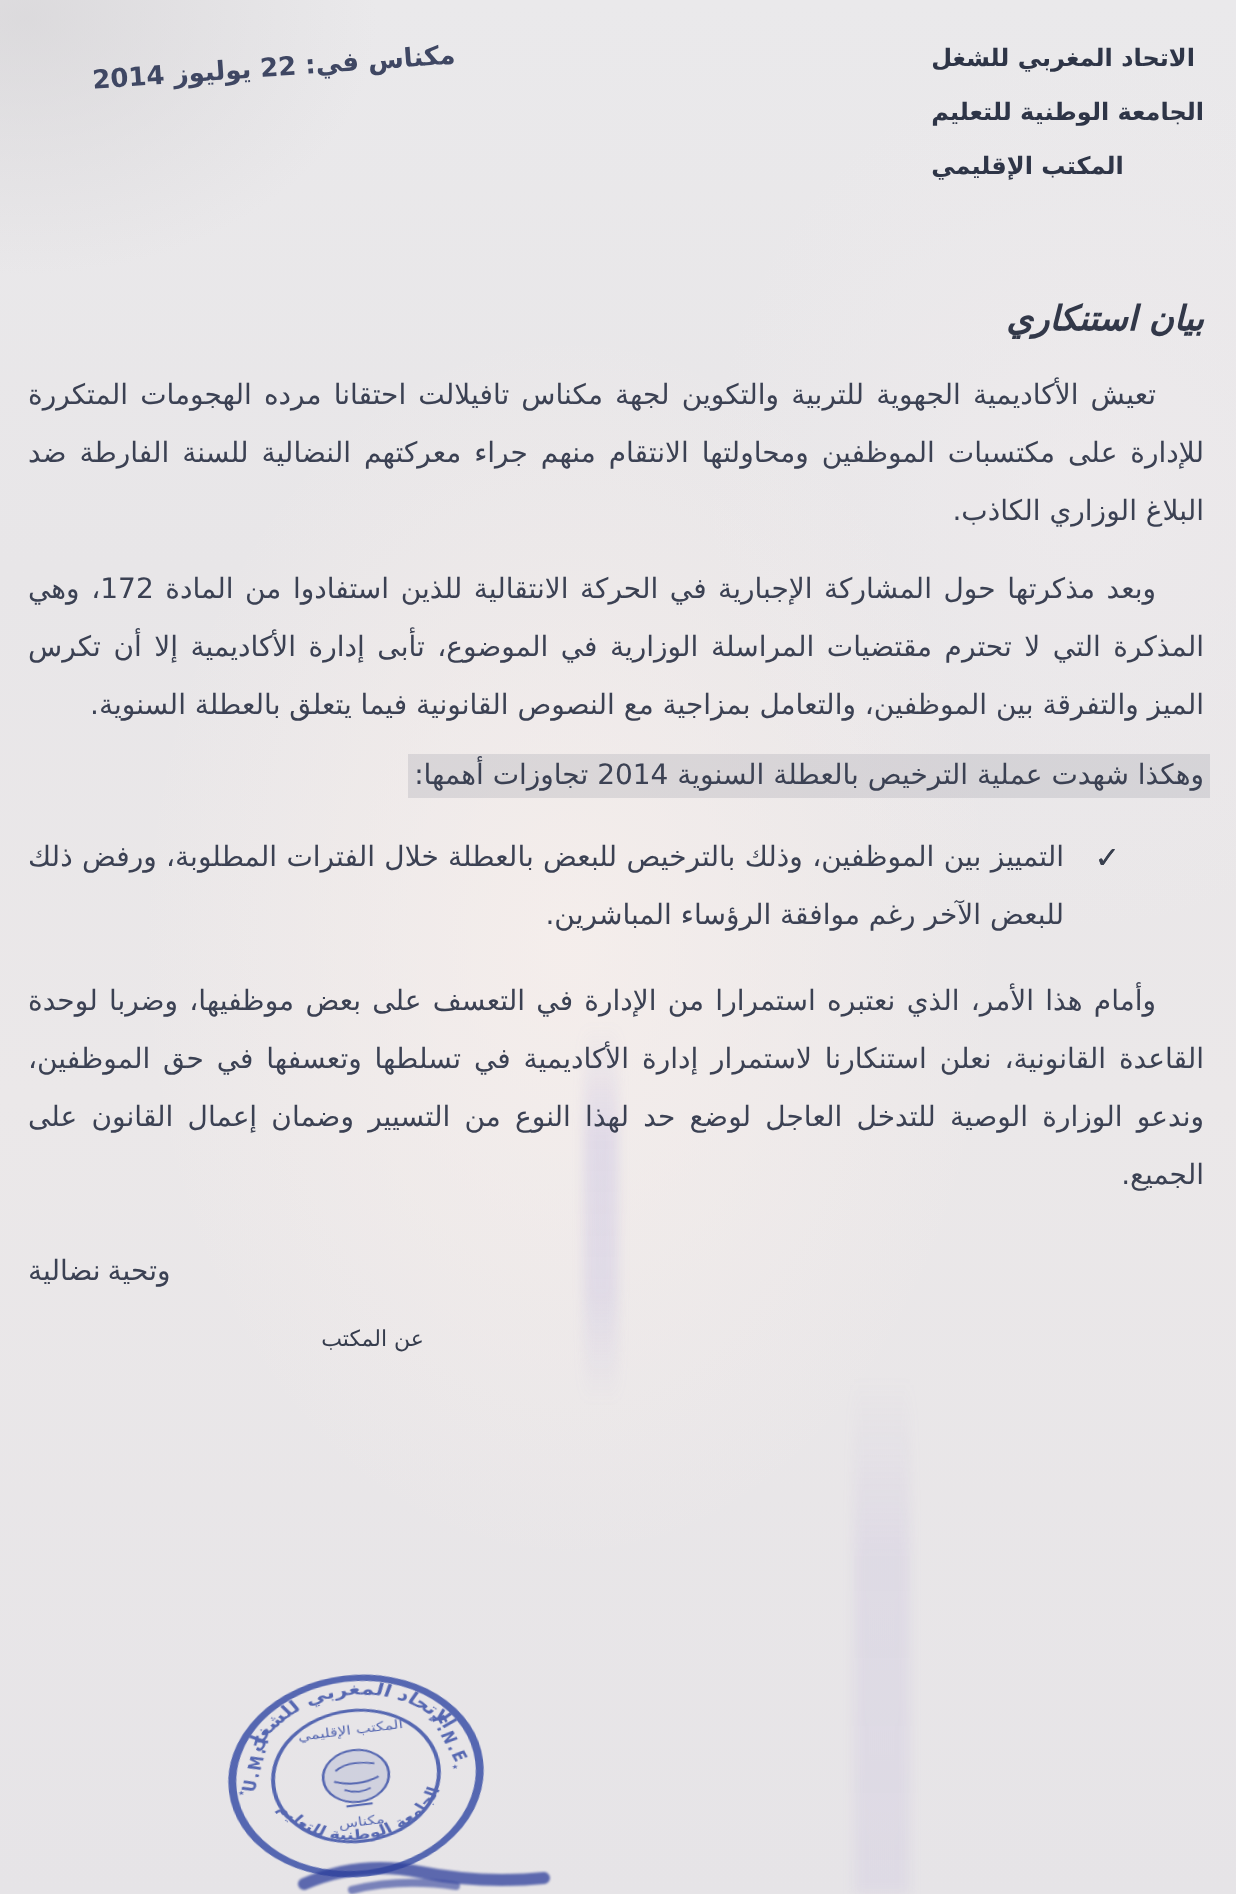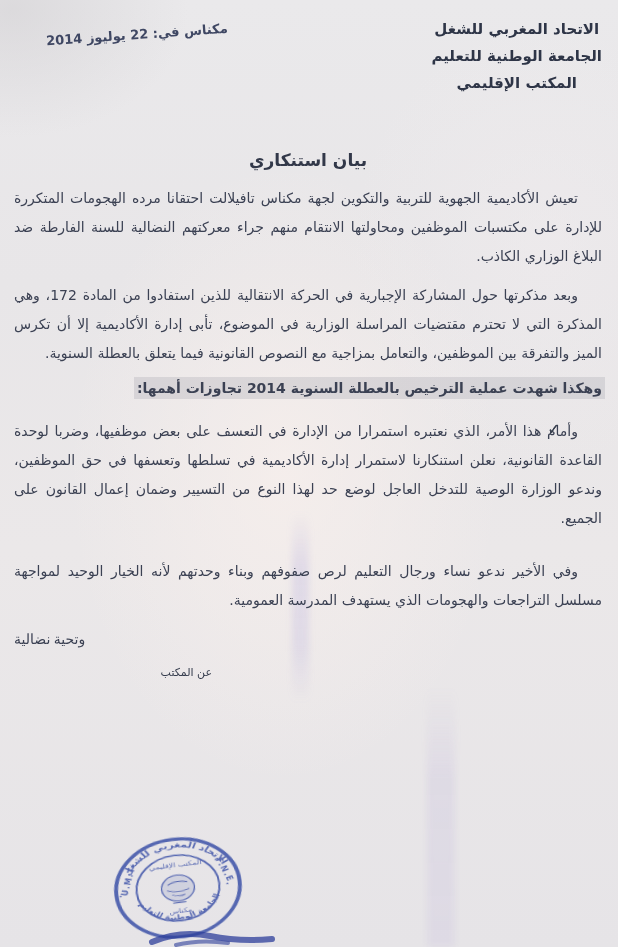--- a/index.html
+++ b/index.html
@@ -18,39 +18,39 @@
     color:#3b4153;
   }
   
   .streak{position:absolute;pointer-events:none;filter:blur(3px);}
   .streak.s1{left:292px;top:512px;width:17px;height:190px;
     background:linear-gradient(rgba(140,130,215,0), rgba(140,130,215,.17) 30%, rgba(140,130,215,.14) 70%, rgba(140,130,215,0));}
   .streak.s2{left:427px;top:688px;width:28px;height:259px;
     background:linear-gradient(rgba(158,140,212,0), rgba(158,140,212,.12) 35%, rgba(158,140,212,.10));}
 
   .org{
-    position:absolute;top:16px;right:16px;text-align:center;
-    font-weight:bold;font-size:15px;line-height:27px;color:#2e3547;
+    position:absolute;top:16px;right:16px;text-align:left;
+    font-weight:bold;font-size:12px;line-height:27px;color:#2e3547;
   }
   .date{
     position:absolute;top:27px;left:46px;
     transform:rotate(-4deg);
     font-weight:bold;font-size:13px;color:#3f4763;white-space:nowrap;
   }
   .content{position:absolute;top:0;right:0;left:0;padding:0 16px 0 14px;}
   .title{
-    margin:150px 0 14px 0;text-align:center;
-    font-size:17px;font-weight:bold;color:#323849;letter-spacing:.5px;
+    margin:150px 0 14px 0;
+    font-size:17px;font-weight:bold;color:#323849;letter-spacing:.5px;font-style:italic;
   }
   .content p{
     margin:0 0 10px 0;font-size:14px;line-height:29px;
     text-align:justify;color:#3b4153;
   }
   .indent{text-indent:24px;}
-  .hl-wrap{margin:6px 0 12px 0 !important;text-align:left;font-weight:bold;}
+  .hl-wrap{margin:6px 0 12px 0 !important;text-align:left;}
   .hl{background:rgba(164,164,174,.30);box-shadow:0 0 0 3px rgba(164,164,174,.30);}
   ul.viol{list-style:none;margin:0 40px 14px 0;padding:0;}
   ul.viol li{
     position:relative;padding-right:30px;margin:0 0 3px 0;
     font-size:14px;line-height:29px;text-align:justify;color:#3b4153;
   }
   ul.viol .check{
     position:absolute;right:2px;top:0;font-size:15px;color:#39404f;
     font-family:"DejaVu Sans",sans-serif;
   }
@@ -89,26 +89,26 @@
     <p class="indent" style="margin-bottom:2px">وبعد مذكرتها حول المشاركة الإجبارية في الحركة الانتقالية للذين استفادوا من المادة 172، وهي المذكرة التي لا تحترم مقتضيات المراسلة الوزارية في الموضوع، تأبى إدارة الأكاديمية إلا أن تكرس الميز والتفرقة بين الموظفين، والتعامل بمزاجية مع النصوص القانونية فيما يتعلق بالعطلة السنوية.</p>
 
     <p class="hl-wrap"><span class="hl">وهكذا شهدت عملية الترخيص بالعطلة السنوية 2014 تجاوزات أهمها:</span></p>
 
     <ul class="viol">
       <li>
         <span class="check">✓</span>
       </li>
       <li>
         <span class="check">✓</span>
+        <span>التمييز بين الموظفين، وذلك بالترخيص للبعض بالعطلة خلال الفترات المطلوبة، ورفض ذلك للبعض الآخر رغم موافقة الرؤساء المباشرين.</span>
       </li>
     </ul>
 
     <p class="indent" style="margin-bottom:24px">وأمام هذا الأمر، الذي نعتبره استمرارا من الإدارة في التعسف على بعض موظفيها، وضربا لوحدة القاعدة القانونية، نعلن استنكارنا لاستمرار إدارة الأكاديمية في تسلطها وتعسفها في حق الموظفين، وندعو الوزارة الوصية للتدخل العاجل لوضع حد لهذا النوع من التسيير وضمان إعمال القانون على الجميع.</p>
 
-    <p class="indent" style="margin-bottom:16px">وفي الأخير ندعو نساء ورجال التعليم لرص صفوفهم وبناء وحدتهم لأنه الخيار الوحيد لمواجهة مسلسل التراجعات والهجومات الذي يستهدف المدرسة العمومية.</p>
 
     <div class="closing">وتحية نضالية</div>
 
     <div class="signature">عن المكتب</div>
   </div>
 
   <div class="stamp">
     <svg viewBox="0 0 200 200" preserveAspectRatio="none">
       <defs>
         <path id="arcTop" d="M 20 102 A 80 80 0 0 1 180 102" fill="none"></path>

